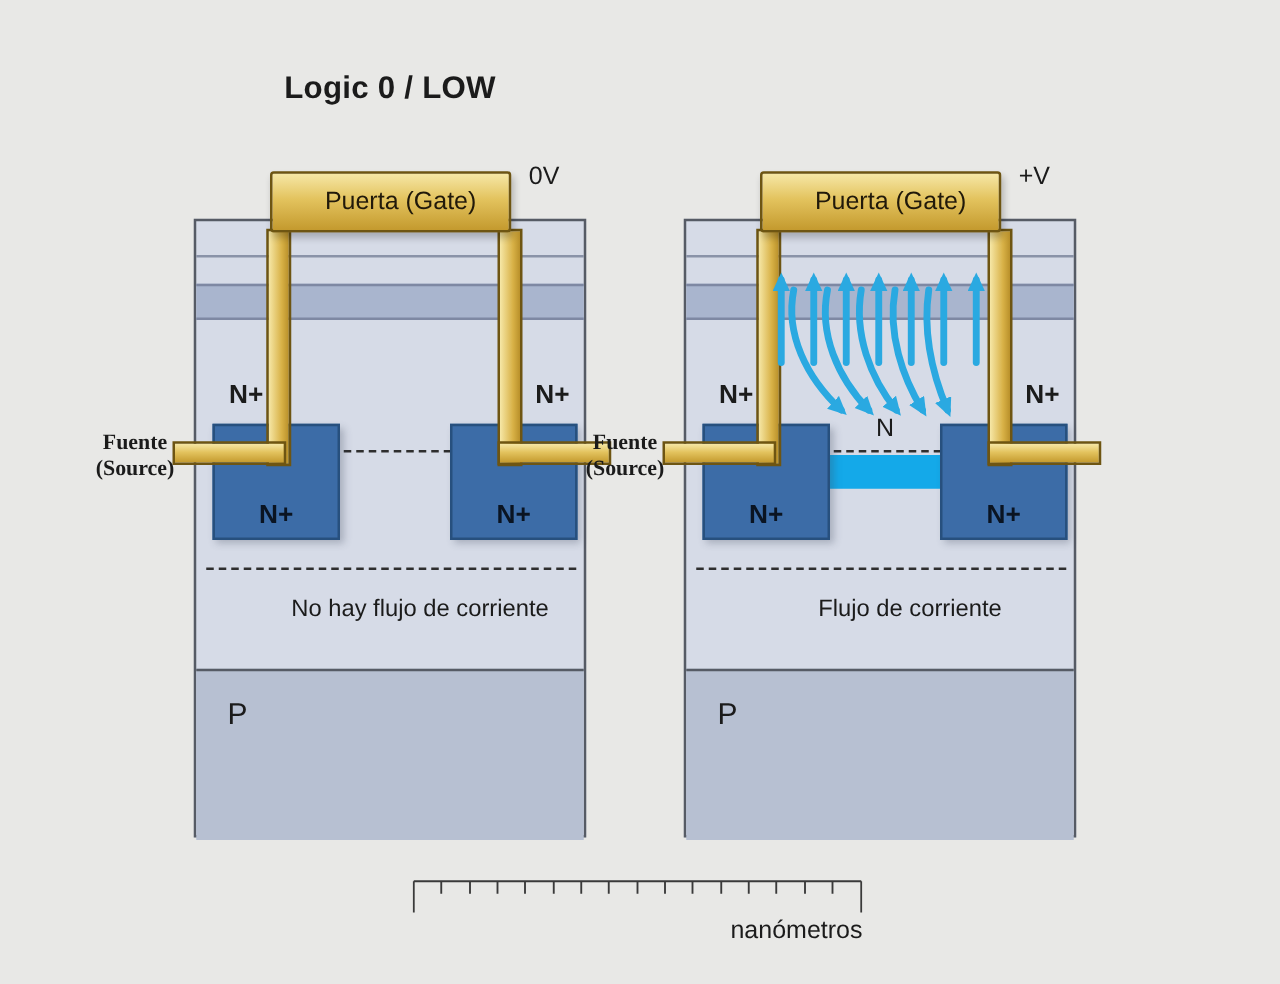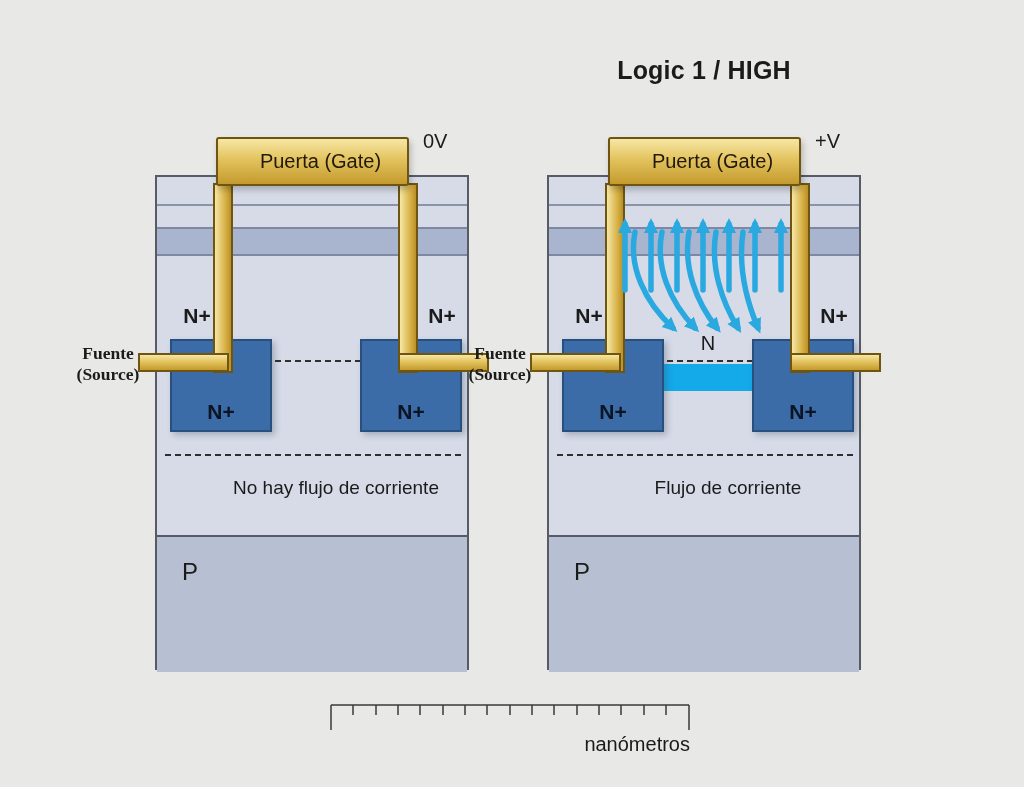--- a/index.html
+++ b/index.html
@@ -71,20 +71,21 @@
   .ruler       { position:absolute; left:330px; top:700px; }
   .ruler-label { position:absolute; left:330px; top:733px; width:360px;
                  text-align:right; font-size:20px; }
 </style>
 </head>
 <body>
 
 <div class="canvas">
 
   <div class="diagram d-left">
+    <div class="title">Logic 0 / LOW</div>
 
     <div class="substrate">
       <div class="layer-line"></div>
       <div class="layer-band"></div>
       <div class="p-region"></div>
     </div>
 
     <div class="dashed dash-a"></div>
     <div class="dashed dash-b"></div>
 
@@ -105,21 +106,20 @@
     <div class="terminal term-src">
       <div>Fuente</div>
       <div>(Source)</div>
     </div>
 
     <div class="flow-text">No hay flujo de corriente</div>
     <div class="p-label">P</div>
   </div>
 
   <div class="diagram d-right">
-    <div class="title">Logic 1 / HIGH</div>
 
     <div class="substrate">
       <div class="layer-line"></div>
       <div class="layer-band"></div>
       <div class="p-region"></div>
     </div>
 
     <div class="dashed dash-a"></div>
     <div class="dashed dash-b"></div>
 

